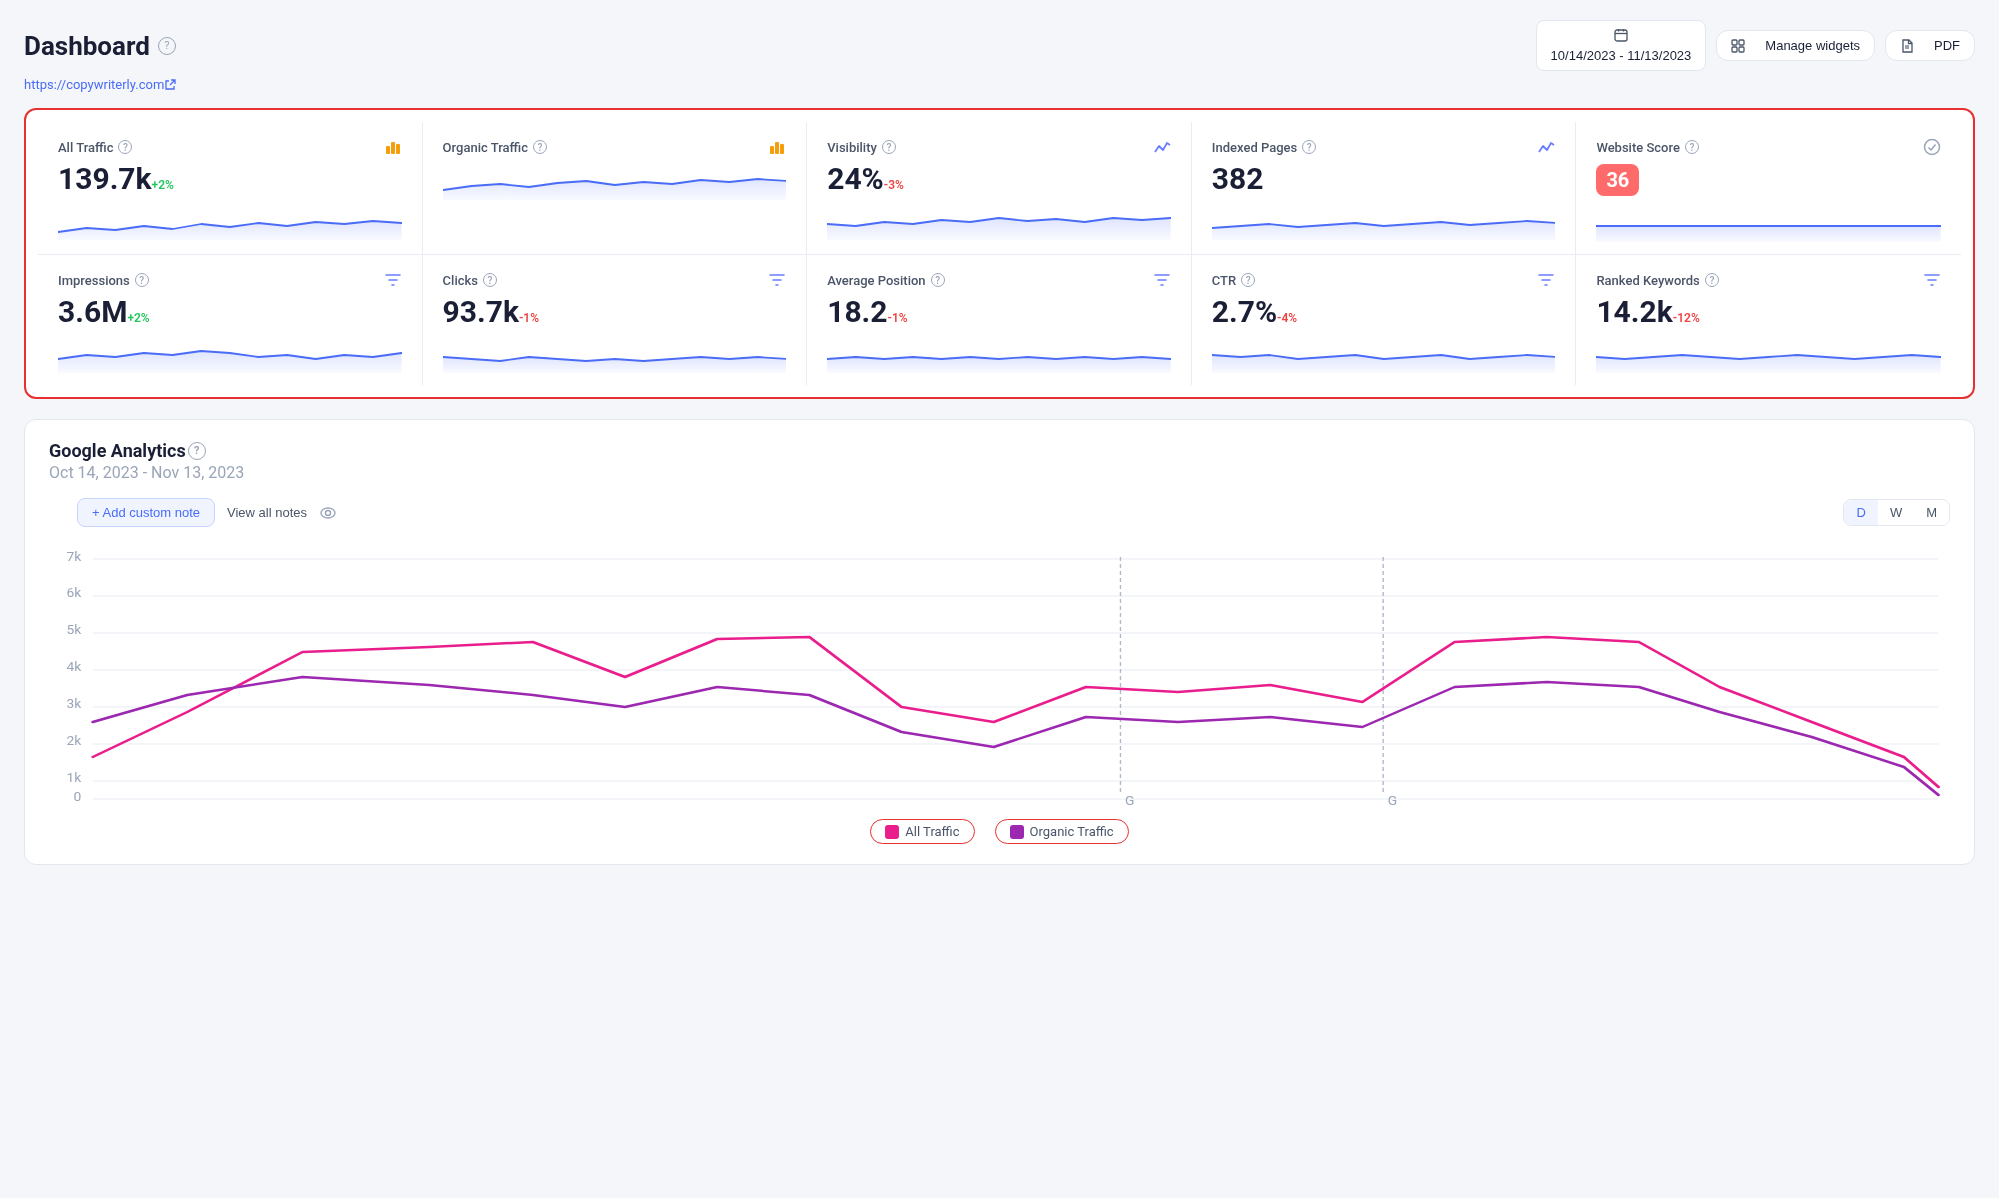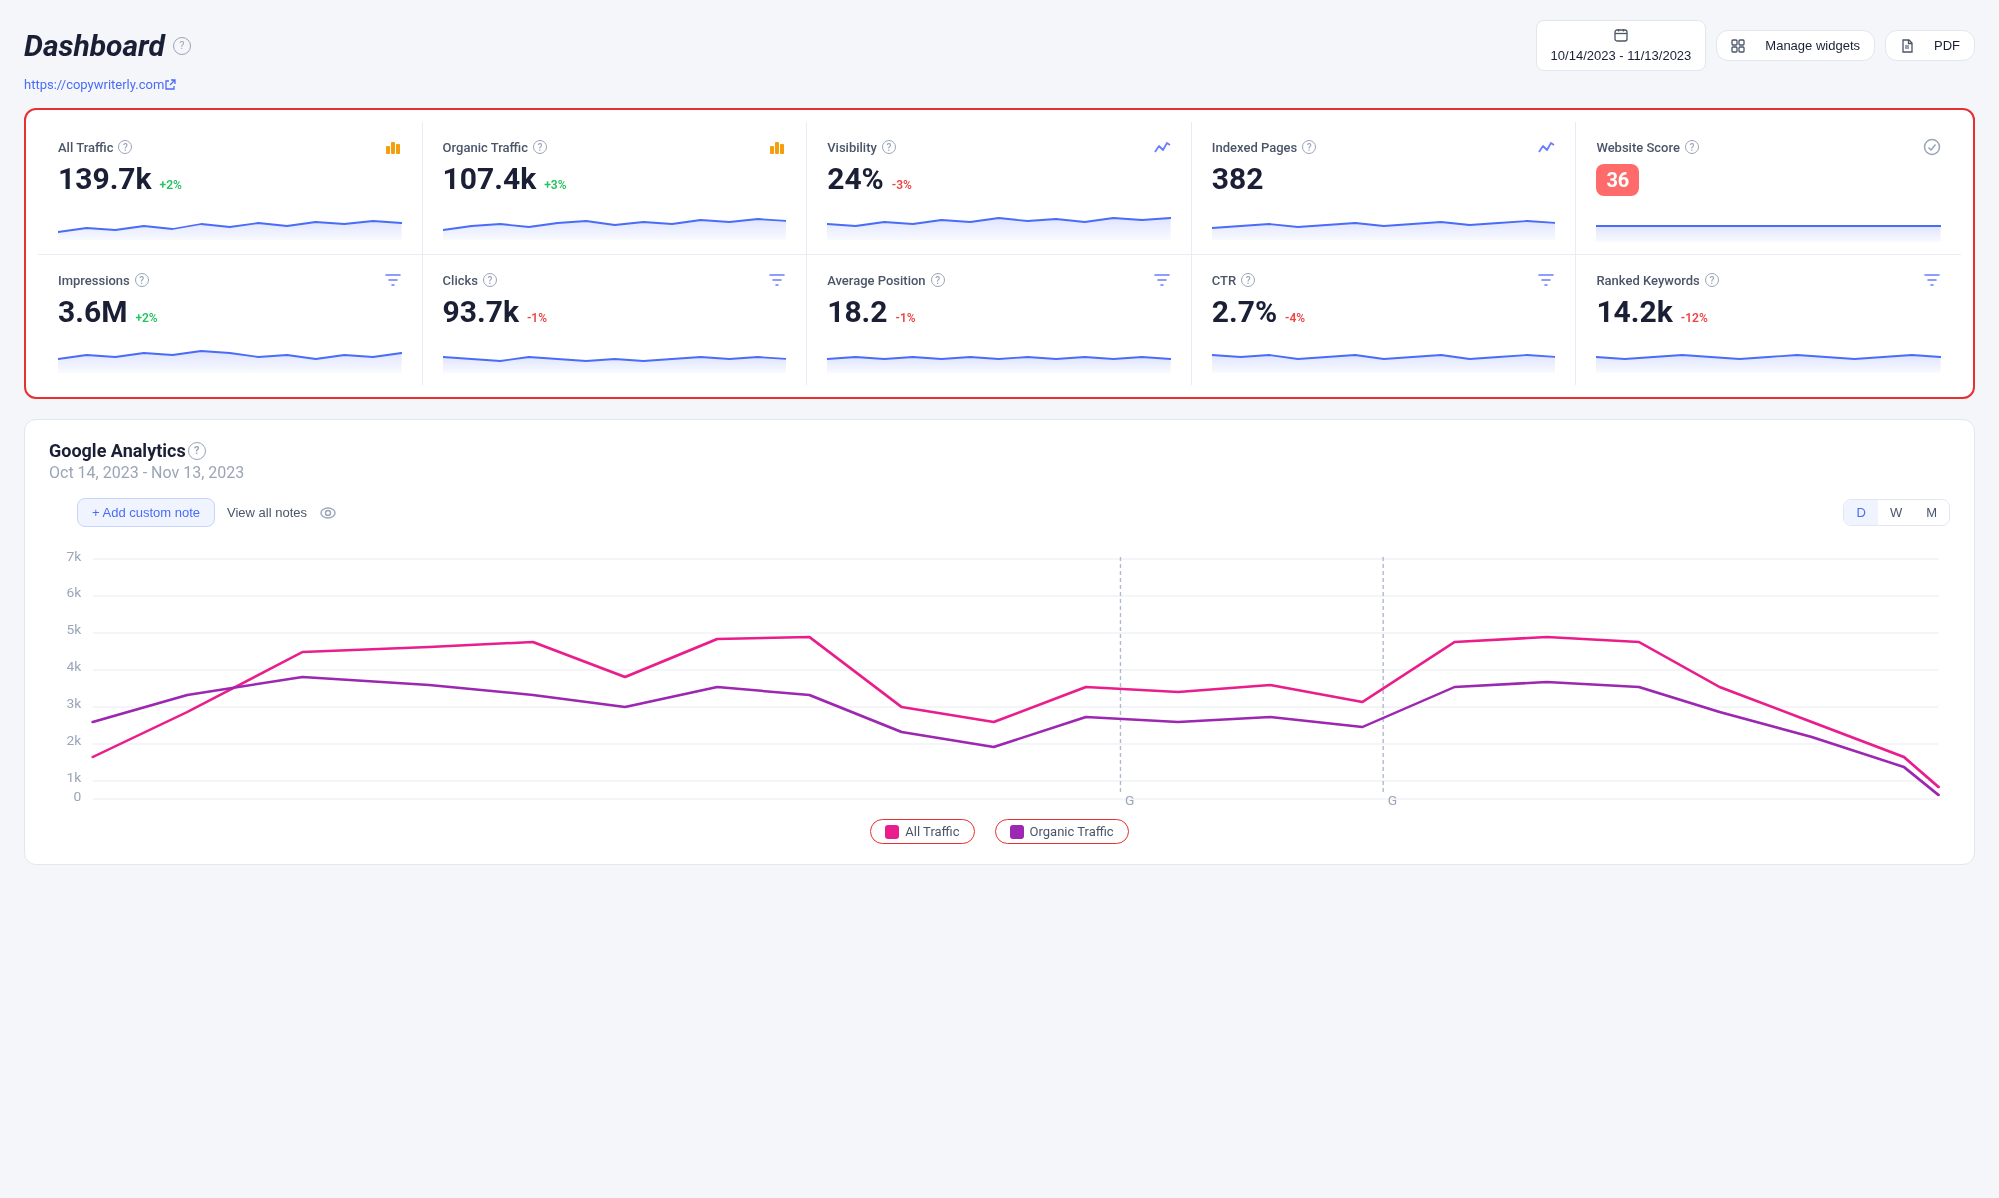--- a/index.html
+++ b/index.html
@@ -18,24 +18,23 @@
       align-items: center;
       justify-content: space-between;
       margin-bottom: 6px;
     }
     .header-left {
       display: flex;
       align-items: center;
       gap: 8px;
     }
     .page-title {
-      font-size: 30px;
+      font-size: 26px;
       font-weight: 700;
       color: #1a1f36;
-      font-style: italic;
     }
     .help-icon {
       width: 18px;
       height: 18px;
       border-radius: 50%;
       border: 1.5px solid #9aa5b8;
       display: inline-flex;
       align-items: center;
       justify-content: center;
       font-size: 11px;
@@ -118,21 +117,21 @@
       font-size: 13px;
       color: #4a5568;
       font-weight: 500;
       display: flex;
       align-items: center;
       gap: 5px;
     }
     .metric-value-row {
       display: flex;
       align-items: baseline;
-      gap: 8px;
+      gap: 0;
       margin-bottom: 10px;
     }
     .metric-value {
       font-size: 30px;
       font-weight: 700;
       color: #1a1f36;
       line-height: 1;
     }
     .badge-red {
       background: #ff6b6b;
@@ -357,24 +356,20 @@
       <span class="metric-label">
         Organic Traffic
         <span class="help-icon" style="font-size:10px;width:14px;height:14px;">?</span>
       </span>
       <svg width="18" height="18" viewBox="0 0 18 18" fill="none">
               <rect x="2" y="8" width="4" height="8" rx="1" fill="#f59e0b"></rect>
               <rect x="7" y="4" width="4" height="12" rx="1" fill="#f59e0b"></rect>
               <rect x="12" y="6" width="4" height="10" rx="1" fill="#f59e0b"></rect>
             </svg>
     </div>
-    <div class="metric-value-row">
-      <span class="metric-value">107.4k</span>
-      <span class="change-positive">+3%</span>
-    </div>
     <div class="sparkline-container">
       <svg class="sparkline" viewBox="0 0 240 36" preserveAspectRatio="none">
         <defs>
           <linearGradient id="sg1" x1="0" y1="0" x2="0" y2="1">
             <stop offset="0%" stop-color="#4a6cf7" stop-opacity="0.18"></stop>
             <stop offset="100%" stop-color="#4a6cf7" stop-opacity="0.03"></stop>
           </linearGradient>
         </defs>
         <polygon points="0,26 20,22 40,20 60,23 80,19 100,17 120,21 140,18 160,20 180,16 200,18 220,15 240,17 240,36 0,36" fill="url(#sg1)"></polygon>
         <polyline points="0,26 20,22 40,20 60,23 80,19 100,17 120,21 140,18 160,20 180,16 200,18 220,15 240,17" fill="none" stroke="#4a6cf7" stroke-width="1.8" stroke-linejoin="round" stroke-linecap="round"></polyline>

